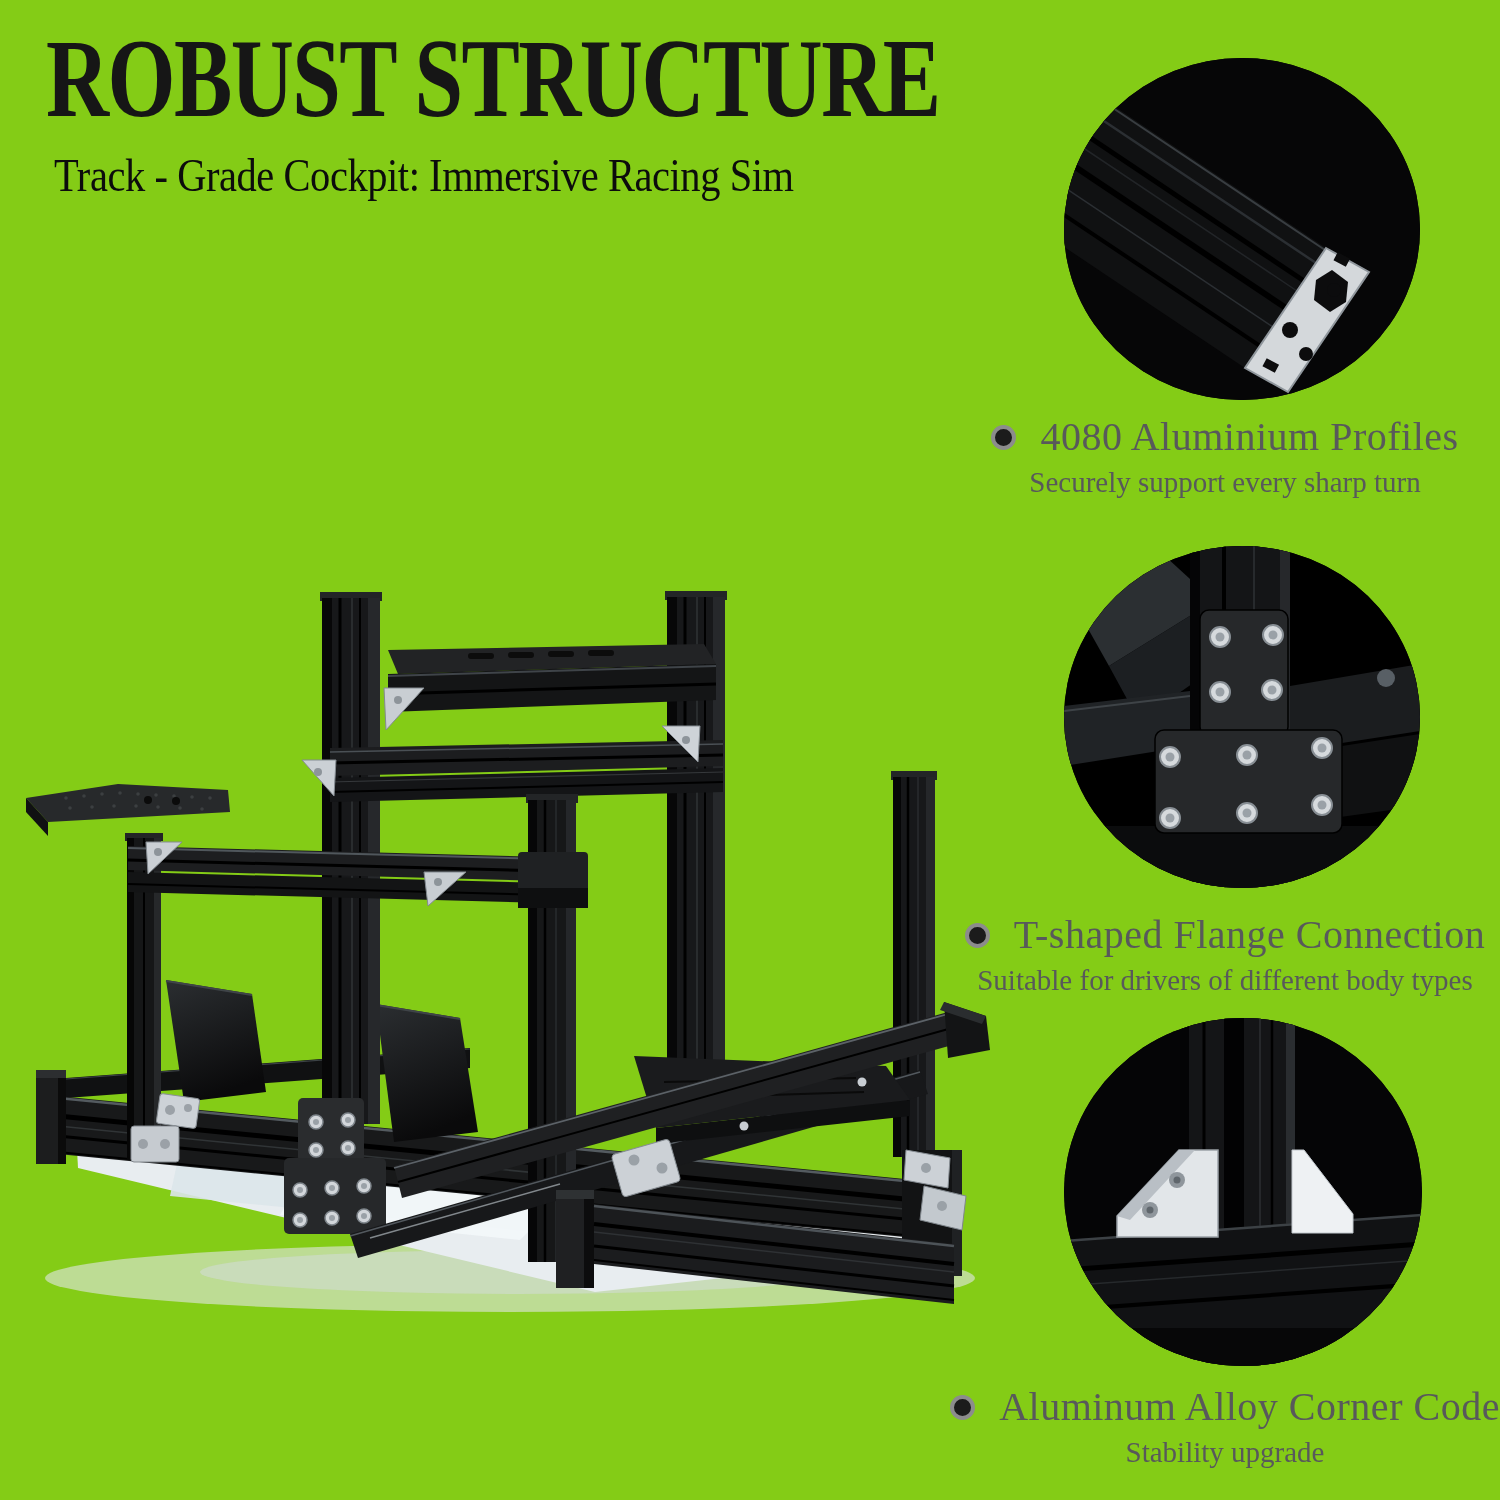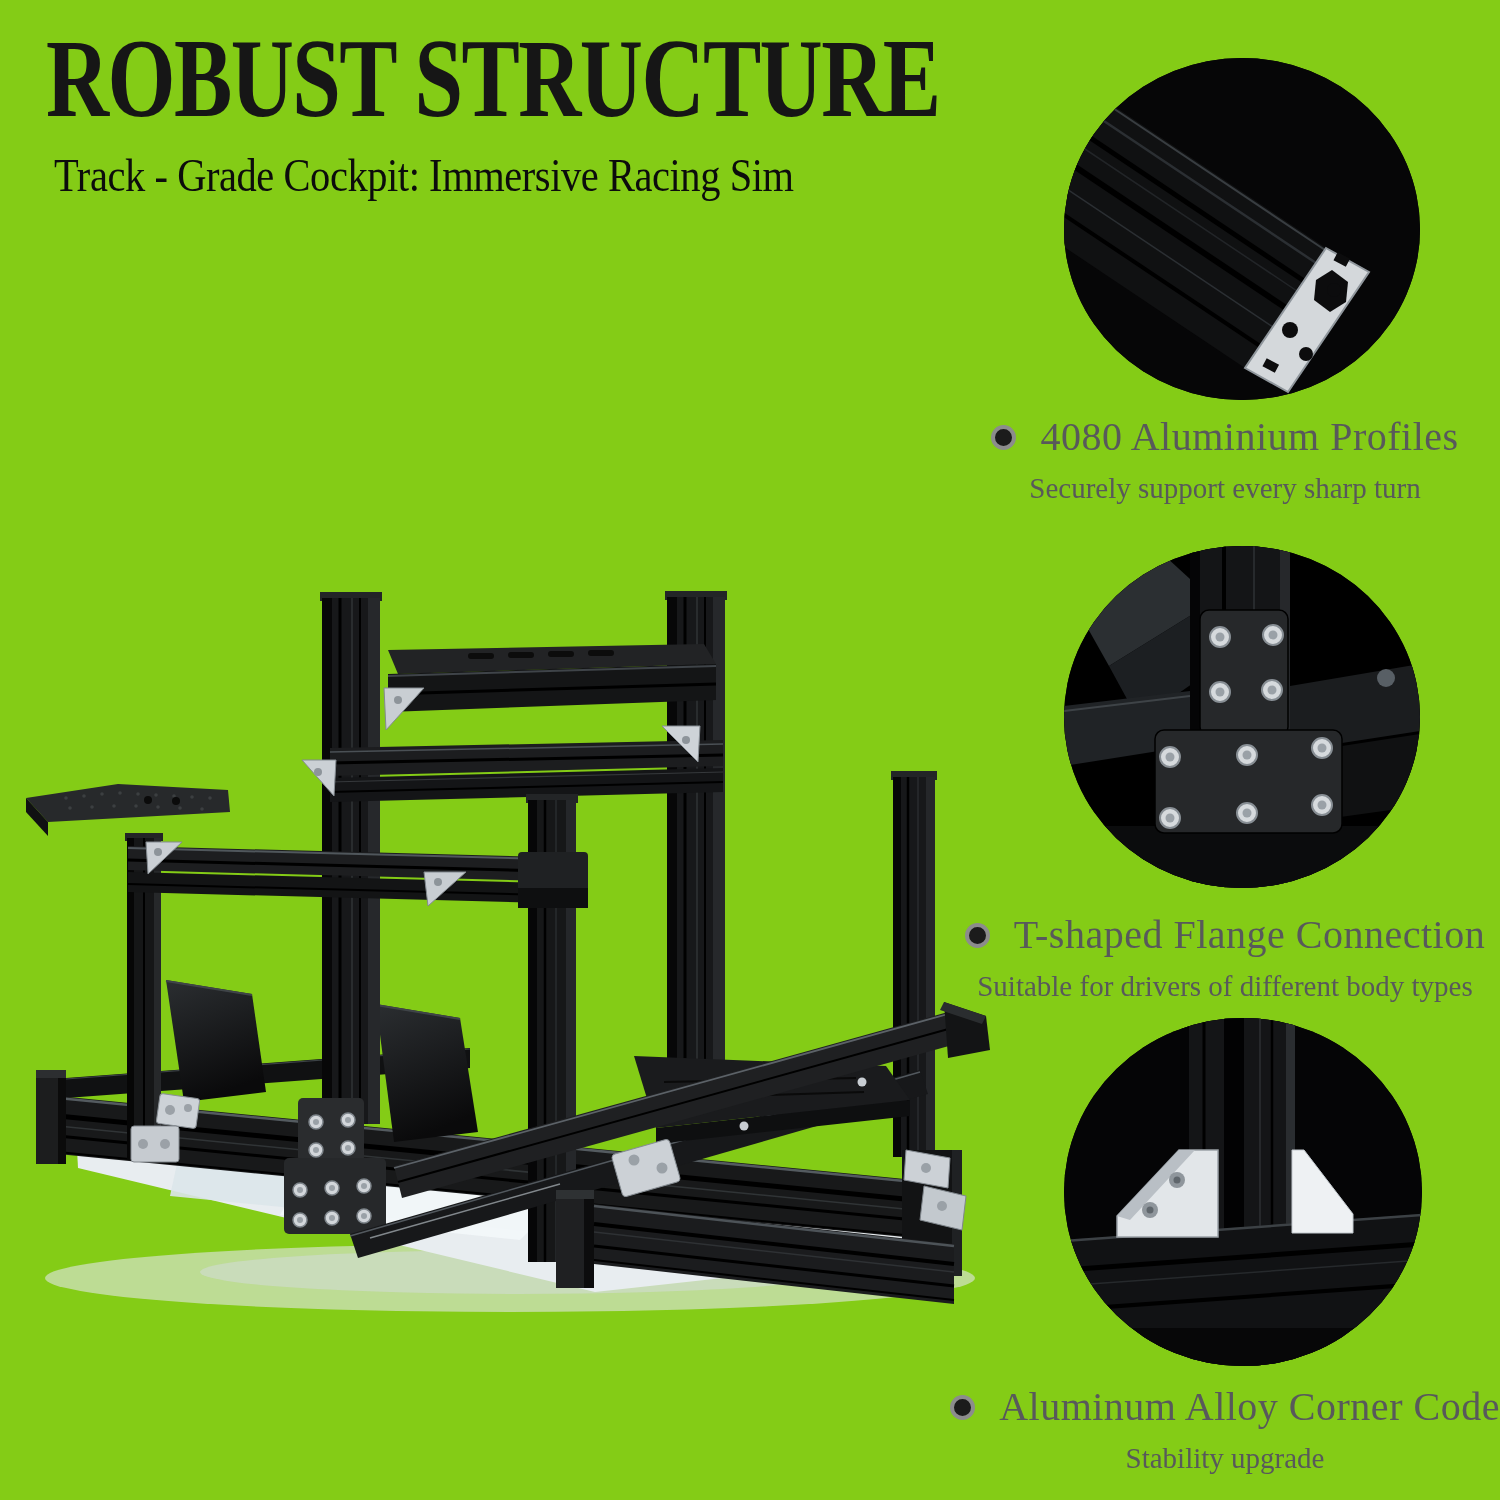--- a/index.html
+++ b/index.html
@@ -14,21 +14,21 @@
   .photo-wrap{position:absolute;left:0;top:560px;width:1000px;height:760px;}
   .feature-circle{position:absolute;border-radius:50%;overflow:hidden;background:#050506;}
   .fc1{left:1064px;top:58px;width:356px;height:342px;}
   .fc2{left:1064px;top:546px;width:356px;height:342px;}
   .fc3{left:1064px;top:1018px;width:358px;height:348px;}
   .callout{position:absolute;left:955px;width:540px;text-align:center;color:#58595b;}
   .callout-row{display:flex;justify-content:center;align-items:center;gap:24px;}
   .bullet{width:17px;height:17px;border-radius:50%;background:#1b1b1b;
           border:4px solid #8c8c8c;flex:0 0 auto;}
   .callout-title{font-size:40px;line-height:1.15;white-space:nowrap;letter-spacing:0.5px;}
-  .callout-sub{font-size:29px;line-height:1.2;margin-top:11px;white-space:nowrap;}
+  .callout-sub{font-size:29px;line-height:1.2;margin-top:5px;white-space:nowrap;}
   .co1{top:414px;} .co2{top:912px;} .co3{top:1384px;}
   svg{display:block;}
 </style>
 </head>
 <body>
 
 <div class="stage">
 
   <div class="headline">ROBUST STRUCTURE</div>
   <div class="subhead">Track - Grade Cockpit: Immersive Racing Sim</div>

